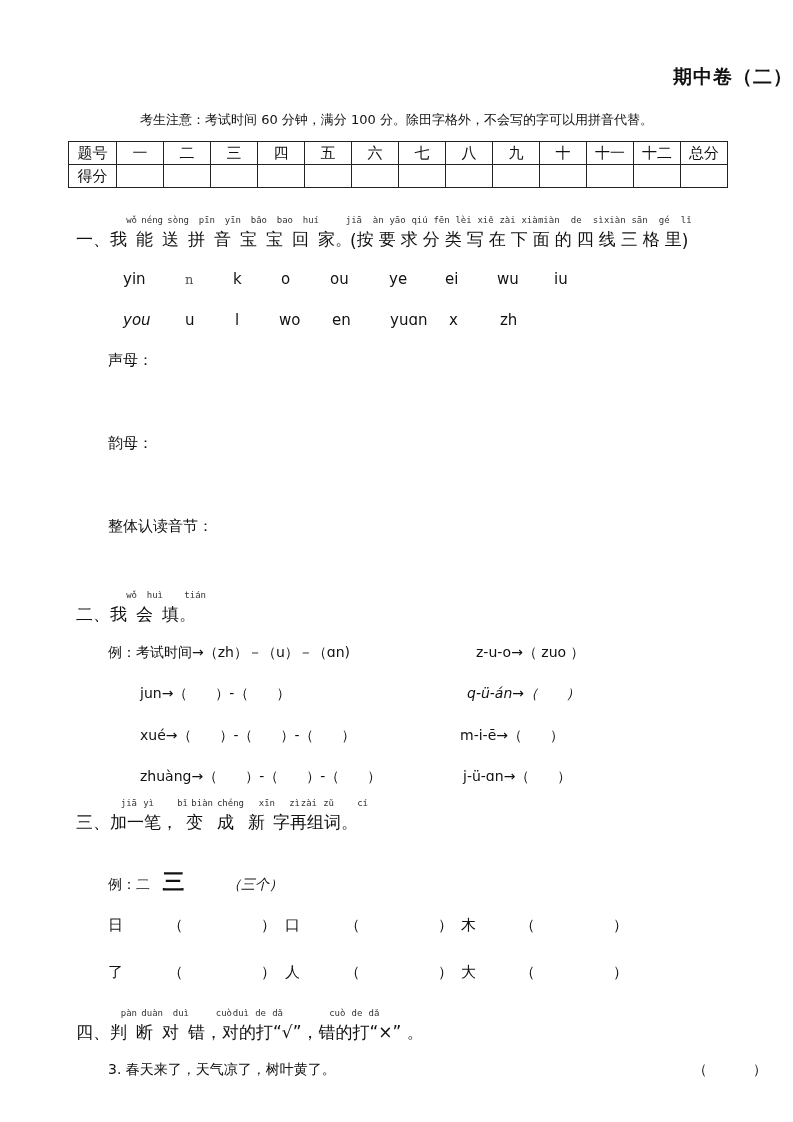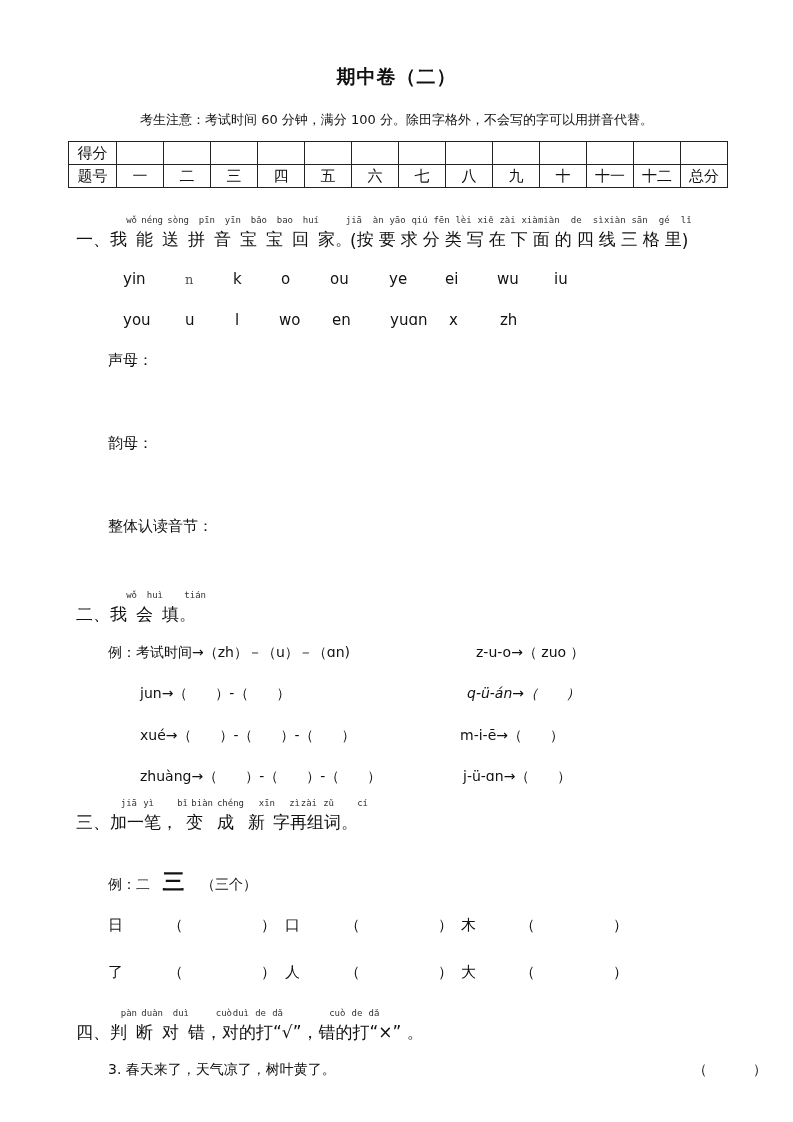--- a/index.html
+++ b/index.html
@@ -1,18 +1,18 @@
 <!DOCTYPE html>
 <html><head>
   <meta charset="utf-8">
   <style>
     html, body { margin: 0; padding: 0; background: #ffffff; }
     body { width: 793px; height: 1122px; position: relative; overflow: hidden; color: #111; font-family: "DejaVu Sans", "Liberation Sans", sans-serif; }
     .abs { position: absolute; white-space: nowrap; }
-    .title { left: 0; width: 793px; top: 64px; text-align: center; font-size: 19px; font-weight: bold; letter-spacing: 1px; }
+    .title { left: 0; width: 793px; top: 64px; text-align: right; font-size: 19px; font-weight: bold; letter-spacing: 1px; }
     .notice { left: 0; width: 793px; top: 111px; text-align: center; font-size: 13px; }
     table.score { position: absolute; left: 68px; top: 141px; border-collapse: collapse; table-layout: fixed; }
     table.score td { border: 1px solid #222; width: 46px; height: 22px; padding: 0; text-align: center; font-size: 15px; line-height: 22px; }
     table.score td.head { width: 47px; }
     .sec { font-size: 17px; }
     .py { display: inline-block; text-align: center; vertical-align: bottom; position: relative; }
     .py .r { position: absolute; left: -10px; right: -10px; top: -13px; font-size: 9px; font-family: "DejaVu Sans Mono", monospace; text-align: right; color: #333; letter-spacing: 0; }
     .py .h { display: block; font-size: 17px; }
     .ws { margin-right: 9px; }
     .letter { font-size: 15px; font-family: "DejaVu Sans", sans-serif; }
@@ -23,50 +23,50 @@
   </style>
 </head>
 <body>
 
 <div class="abs title">期中卷（二）</div>
 <div class="abs notice">考生注意：考试时间 60 分钟，满分 100 分。除田字格外，不会写的字可以用拼音代替。</div>
 
 <table class="score">
   <tbody>
       <tr>
+    <td class="head">题号</td>
+    <td>一</td>
+    <td>二</td>
+    <td>三</td>
+    <td>四</td>
+    <td>五</td>
+    <td>六</td>
+    <td>七</td>
+    <td>八</td>
+    <td>九</td>
+    <td>十</td>
+    <td>十一</td>
+    <td>十二</td>
+    <td>总分</td>
+  </tr>
+  <tr>
     <td class="head">得分</td>
     <td></td>
     <td></td>
     <td></td>
     <td></td>
     <td></td>
     <td></td>
     <td></td>
     <td></td>
     <td></td>
     <td></td>
     <td></td>
     <td></td>
     <td></td>
-  </tr>
-  <tr>
-    <td class="head">题号</td>
-    <td>一</td>
-    <td>二</td>
-    <td>三</td>
-    <td>四</td>
-    <td>五</td>
-    <td>六</td>
-    <td>七</td>
-    <td>八</td>
-    <td>九</td>
-    <td>十</td>
-    <td>十一</td>
-    <td>十二</td>
-    <td>总分</td>
   </tr>
 </tbody>
   </table>
 
 <div class="abs sec" style="left:76px; top:228px;">
   <span>一、</span><span class="py ws"><span class="r">wǒ</span><span class="h">我</span></span><span class="py ws"><span class="r">néng</span><span class="h">能</span></span><span class="py ws"><span class="r">sòng</span><span class="h">送</span></span><span class="py ws"><span class="r">pīn</span><span class="h">拼</span></span><span class="py ws"><span class="r">yīn</span><span class="h">音</span></span><span class="py ws"><span class="r">bǎo</span><span class="h">宝</span></span><span class="py ws"><span class="r">bao</span><span class="h">宝</span></span><span class="py ws"><span class="r">huí</span><span class="h">回</span></span><span class="py" style="margin-right:14px;"><span class="r">jiā</span><span class="h">家。</span></span>
 </div>
 <div class="abs sec" style="left:350px; top:228px;">
   <span>(</span><span class="py" style="margin-right:5px;"><span class="r">àn</span><span class="h">按</span></span><span class="py" style="margin-right:5px;"><span class="r">yāo</span><span class="h">要</span></span><span class="py" style="margin-right:5px;"><span class="r">qiú</span><span class="h">求</span></span><span class="py" style="margin-right:5px;"><span class="r">fēn</span><span class="h">分</span></span><span class="py" style="margin-right:5px;"><span class="r">lèi</span><span class="h">类</span></span><span class="py" style="margin-right:5px;"><span class="r">xiě</span><span class="h">写</span></span><span class="py" style="margin-right:5px;"><span class="r">zài</span><span class="h">在</span></span><span class="py" style="margin-right:5px;"><span class="r">xià</span><span class="h">下</span></span><span class="py" style="margin-right:5px;"><span class="r">miàn</span><span class="h">面</span></span><span class="py" style="margin-right:5px;"><span class="r">de</span><span class="h">的</span></span><span class="py" style="margin-right:5px;"><span class="r">sì</span><span class="h">四</span></span><span class="py" style="margin-right:5px;"><span class="r">xiàn</span><span class="h">线</span></span><span class="py" style="margin-right:5px;"><span class="r">sān</span><span class="h">三</span></span><span class="py" style="margin-right:5px;"><span class="r">gé</span><span class="h">格</span></span><span class="py"><span class="r">lǐ</span><span class="h">里</span></span><span>)</span>
 </div>
@@ -76,21 +76,21 @@
   <span class="abs letter serif" style="left:185px; top:272px;">n</span>
   <span class="abs letter" style="left:233px; top:270px;">k</span>
   <span class="abs letter" style="left:281px; top:270px;">o</span>
   <span class="abs letter" style="left:330px; top:270px;">ou</span>
   <span class="abs letter" style="left:389px; top:270px;">ye</span>
   <span class="abs letter" style="left:445px; top:270px;text-align:center;">ei</span>
   <span class="abs letter" style="left:497px; top:270px;">wu</span>
   <span class="abs letter" style="left:554px; top:270px;">iu</span>
 </div>
 <div>
-  <span class="abs letter" style="left:123px; top:311px;">you</span>
+  <span class="abs letter" style="left:123px; top:311px;font-style:italic;">you</span>
   <span class="abs letter" style="left:185px; top:311px;">u</span>
   <span class="abs letter" style="left:235px; top:311px;">l</span>
   <span class="abs letter" style="left:279px; top:311px;">wo</span>
   <span class="abs letter" style="left:332px; top:311px;">en</span>
   <span class="abs letter" style="left:390px; top:311px;">yuɑn</span>
   <span class="abs letter" style="left:449px; top:311px;">x</span>
   <span class="abs letter" style="left:500px; top:311px;">zh</span>
 </div>
 
 <div class="abs label" style="left:108px; top:351px;">声母：</div>
@@ -109,21 +109,21 @@
 <div class="abs line" style="left:467px; top:685px;font-style:italic;">q-ü-án→（　　）</div>
 <div class="abs line" style="left:460px; top:727px;">m-i-ē→（　　）</div>
 <div class="abs line" style="left:463px; top:768px;">j-ü-ɑn→（　　）</div>
 
 <div class="abs sec" style="left:76px; top:811px;">
   <span>三、</span><span class="py"><span class="r">jiā</span><span class="h">加</span></span><span class="py"><span class="r">yì</span><span class="h">一</span></span><span class="py" style="margin-right:8px;"><span class="r">bǐ</span><span class="h">笔，</span></span><span class="py" style="margin-right:14px;"><span class="r">biàn</span><span class="h">变</span></span><span class="py" style="margin-right:14px;"><span class="r">chéng</span><span class="h">成</span></span><span class="py" style="margin-right:8px;"><span class="r">xīn</span><span class="h">新</span></span><span class="py"><span class="r">zì</span><span class="h">字</span></span><span class="py"><span class="r">zài</span><span class="h">再</span></span><span class="py"><span class="r">zǔ</span><span class="h">组</span></span><span class="py"><span class="r">cí</span><span class="h">词。</span></span>
 </div>
 <div class="abs line" style="left:108px; top:867px;">
   <span>例：二</span>
   <span class="bold3" style="margin-left:8px;">三</span>
-  <span style="margin-left:12px;">（三个）</span>
+  <span style="margin-left:38px;font-style:italic;">（三个）</span>
 </div>
 
 <div class="abs label" style="left:108px; top:916px;">日</div>
 <div class="abs label" style="left:168px; top:916px; letter-spacing:16px;">（　　）</div>
 <div class="abs label" style="left:285px; top:916px;">口</div>
 <div class="abs label" style="left:345px; top:916px; letter-spacing:16px;">（　　）</div>
 <div class="abs label" style="left:461px; top:916px;">木</div>
 <div class="abs label" style="left:520px; top:916px; letter-spacing:16px;">（　　）</div>
 
 <div class="abs label" style="left:108px; top:963px;">了</div>

